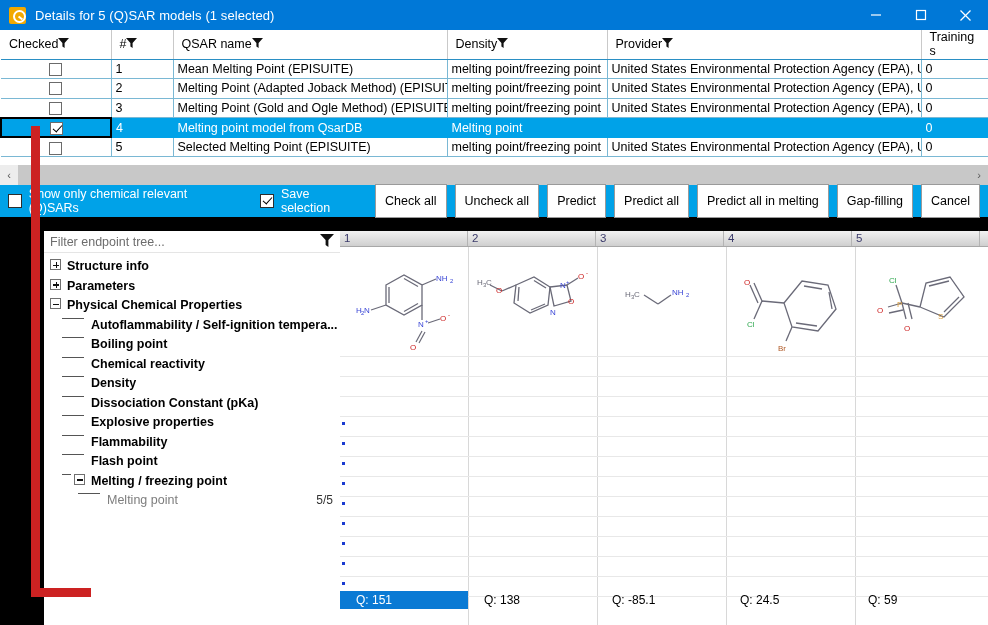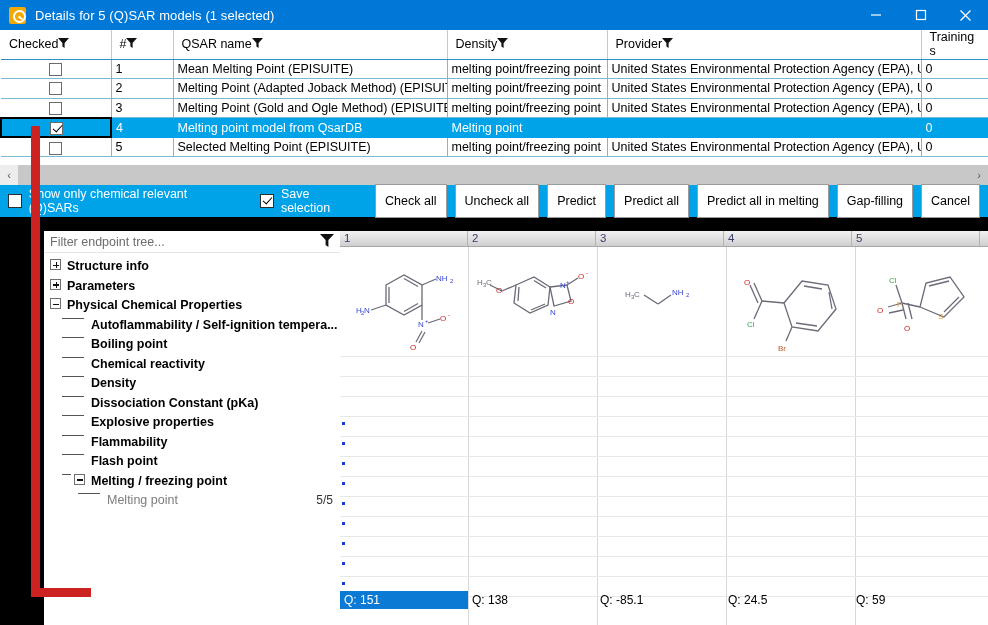--- a/index.html
+++ b/index.html
@@ -148,21 +148,21 @@
     border-right: 1px solid #b4b4b4; line-height: 15px;
   }
   .dgrid-body { position: relative; height: 378px; }
   .colline { position: absolute; top: 0; bottom: 0; width: 1px; background: #d8d8d8; }
   .rowline { position: absolute; left: 0; right: 0; height: 1px; background: #e8e8e8; }
   .structrow { position: absolute; left: 0; top: 0; height: 110px; width: 648px; display: flex; }
   .structcell { flex: 0 0 128px; height: 110px; position: relative; }
   .structcell svg { position: absolute; left: 0; top: 0; }
   .qrow { position: absolute; left: 0; bottom: 16px; height: 18px; width: 648px; display: flex; }
   .qcell {
-    flex: 0 0 128px; font-size: 12px; padding-left: 4px; line-height: 18px;
+    flex: 0 0 128px; font-size: 12px; padding-left: 16px; line-height: 18px;
     color: #000; white-space: nowrap;
   }
   .qcell.selq { background: #0a7ad4; color: #fff; }
   .bluedot { position: absolute; width: 3px; height: 3px; background: #1a3ad0; left: 2px; }
 
   
   .anno { position: absolute; background: #cc2222; }
   #anno-v { left: 31px; top: 126px; width: 9px; height: 470px; }
   #anno-h { left: 31px; top: 588px; width: 60px; height: 9px; }
 </style>

